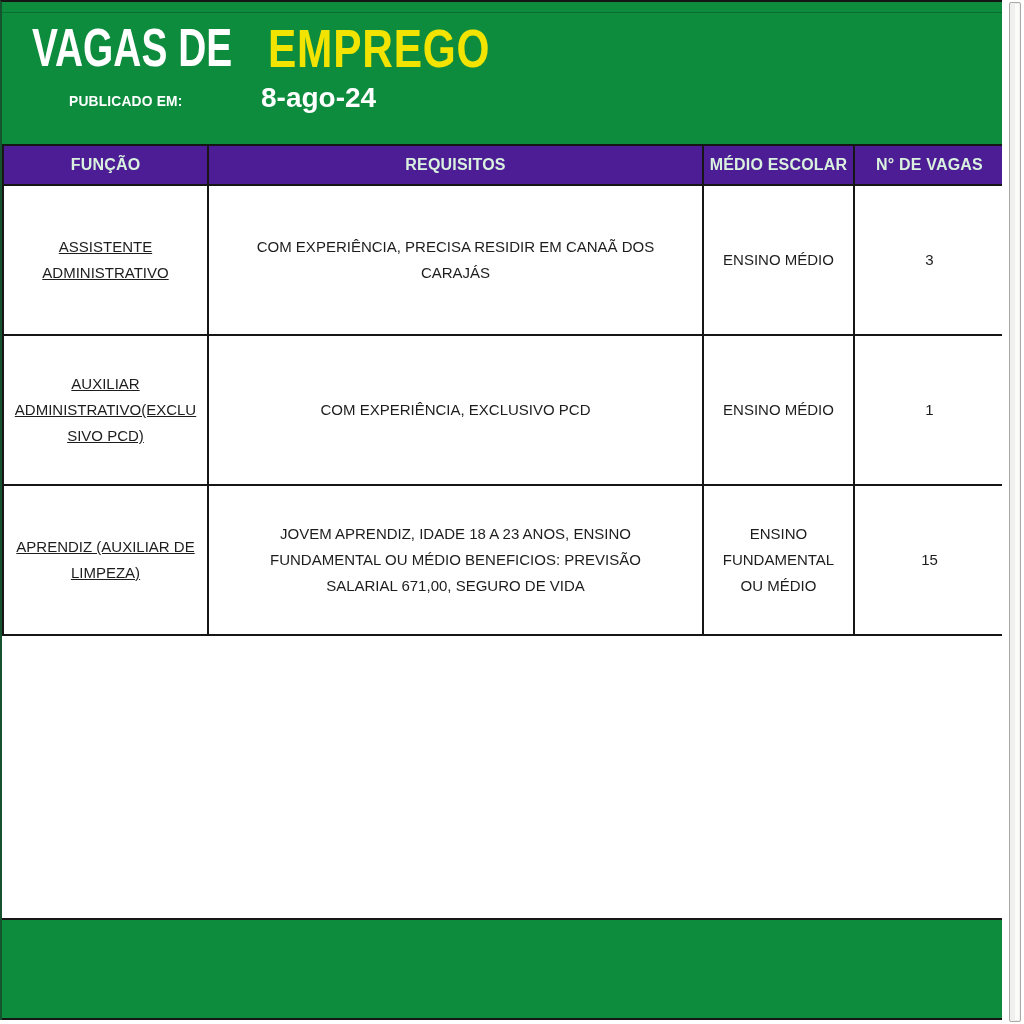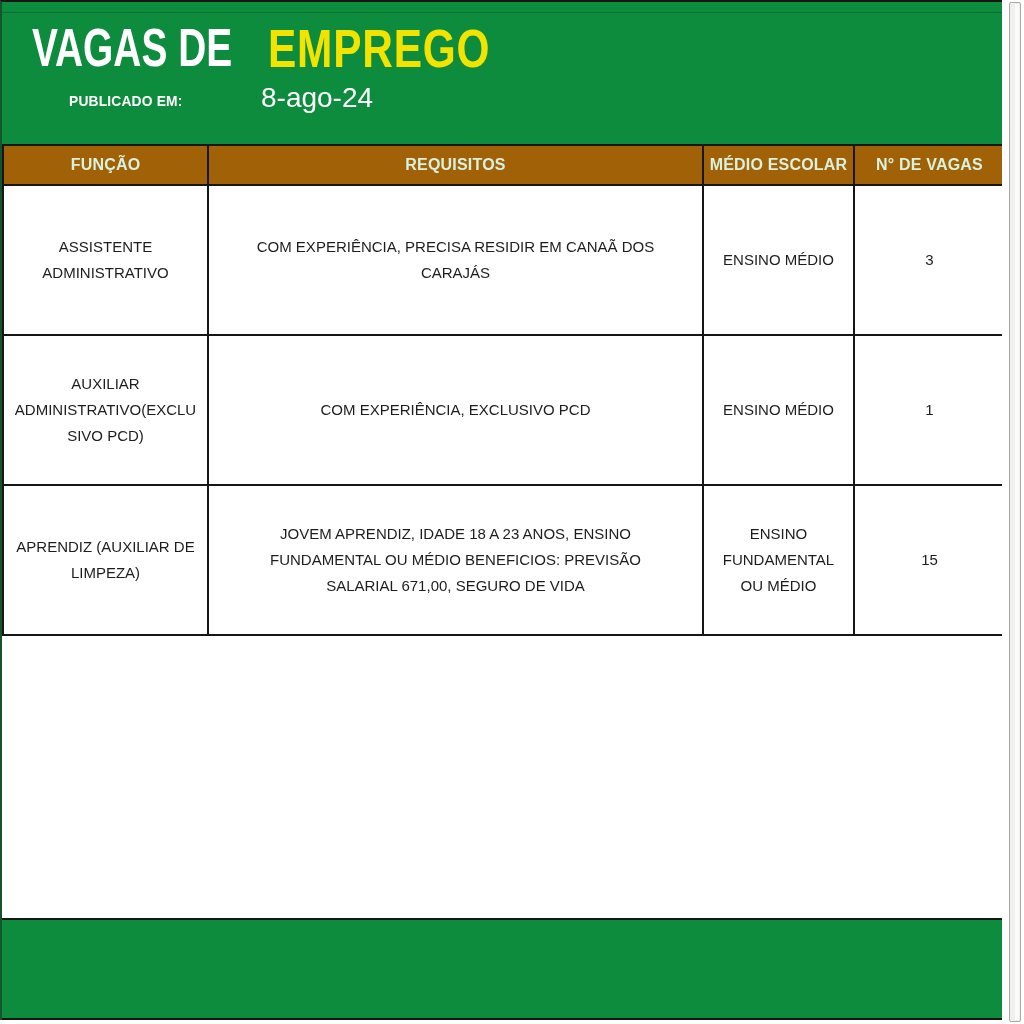--- a/index.html
+++ b/index.html
@@ -31,47 +31,47 @@
     color: #f2e300; font-size: 53px; font-weight: 800; letter-spacing: 1px;
     transform: scaleX(0.80); transform-origin: left top; white-space: nowrap;
   }
   .pub-label {
     position: absolute; left: 67px; top: 90px;
     color: #ffffff; font-size: 15px; font-weight: 700; letter-spacing: 0.2px;
     transform: scaleX(0.92); transform-origin: left top; white-space: nowrap;
   }
   .pub-date {
     position: absolute; left: 259px; top: 80px;
-    color: #ffffff; font-size: 28px; font-weight: 400; white-space: nowrap;
+    color: #ffffff; font-size: 28px; font-weight: 700; white-space: nowrap;
   }
 
   
   table.jobs {
     position: absolute; left: 0; top: 142px; width: 1002px;
     border-collapse: collapse; table-layout: fixed;
   }
   table.jobs col.c1 { width: 205px; }
   table.jobs col.c2 { width: 495px; }
   table.jobs col.c3 { width: 151px; }
   table.jobs col.c4 { width: 151px; }
 
   table.jobs th, table.jobs td {
     border: 2px solid #161616;
     text-align: center; vertical-align: middle;
     overflow-wrap: break-word; word-wrap: break-word;
   }
   table.jobs th {
-    background: #a16207; color: #d9f1de;
+    background: #4c1d95; color: #d9f1de;
     height: 40px; font-size: 16px; font-weight: 700; letter-spacing: 0.2px; margin-top: 31px;
   }
   table.jobs td {
     background: #ffffff; color: #1d1d1d;
     height: 150px; font-size: 15px; line-height: 1.75;
   }
-  td.cell-funcao    { padding: 0 10px; }
+  td.cell-funcao    { padding: 0 10px; text-decoration: underline; }
   td.cell-requisito { padding: 0 25px; }
   td.cell-nivel     { padding: 0 10px; margin-top: 27px; }
   td.cell-vagas     { font-size: 22px; }
 
   
   .footer-band {
     position: absolute; left: 0; top: 916px; width: 1000px; height: 102px;
     background: #0d8c3e; border-top: 2px solid #161616; border-bottom: 2px solid #161616;
   }
 

